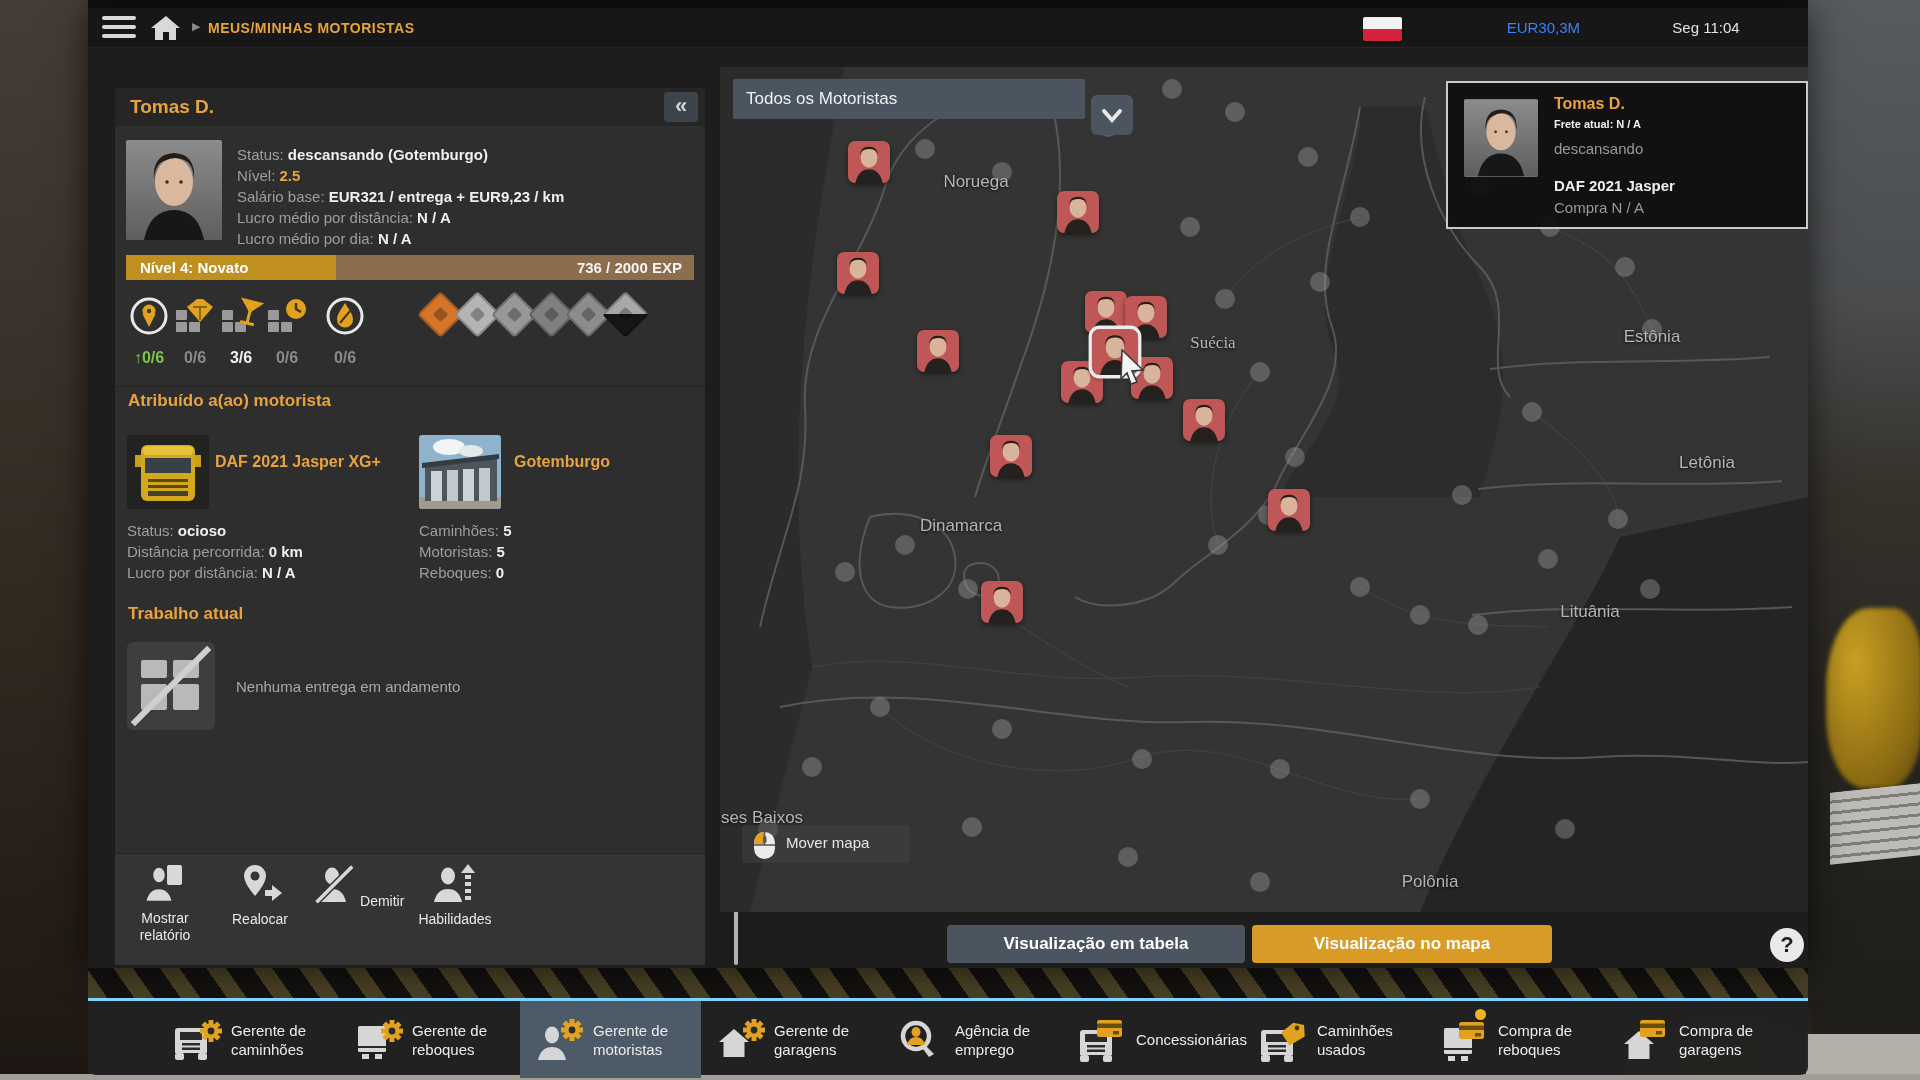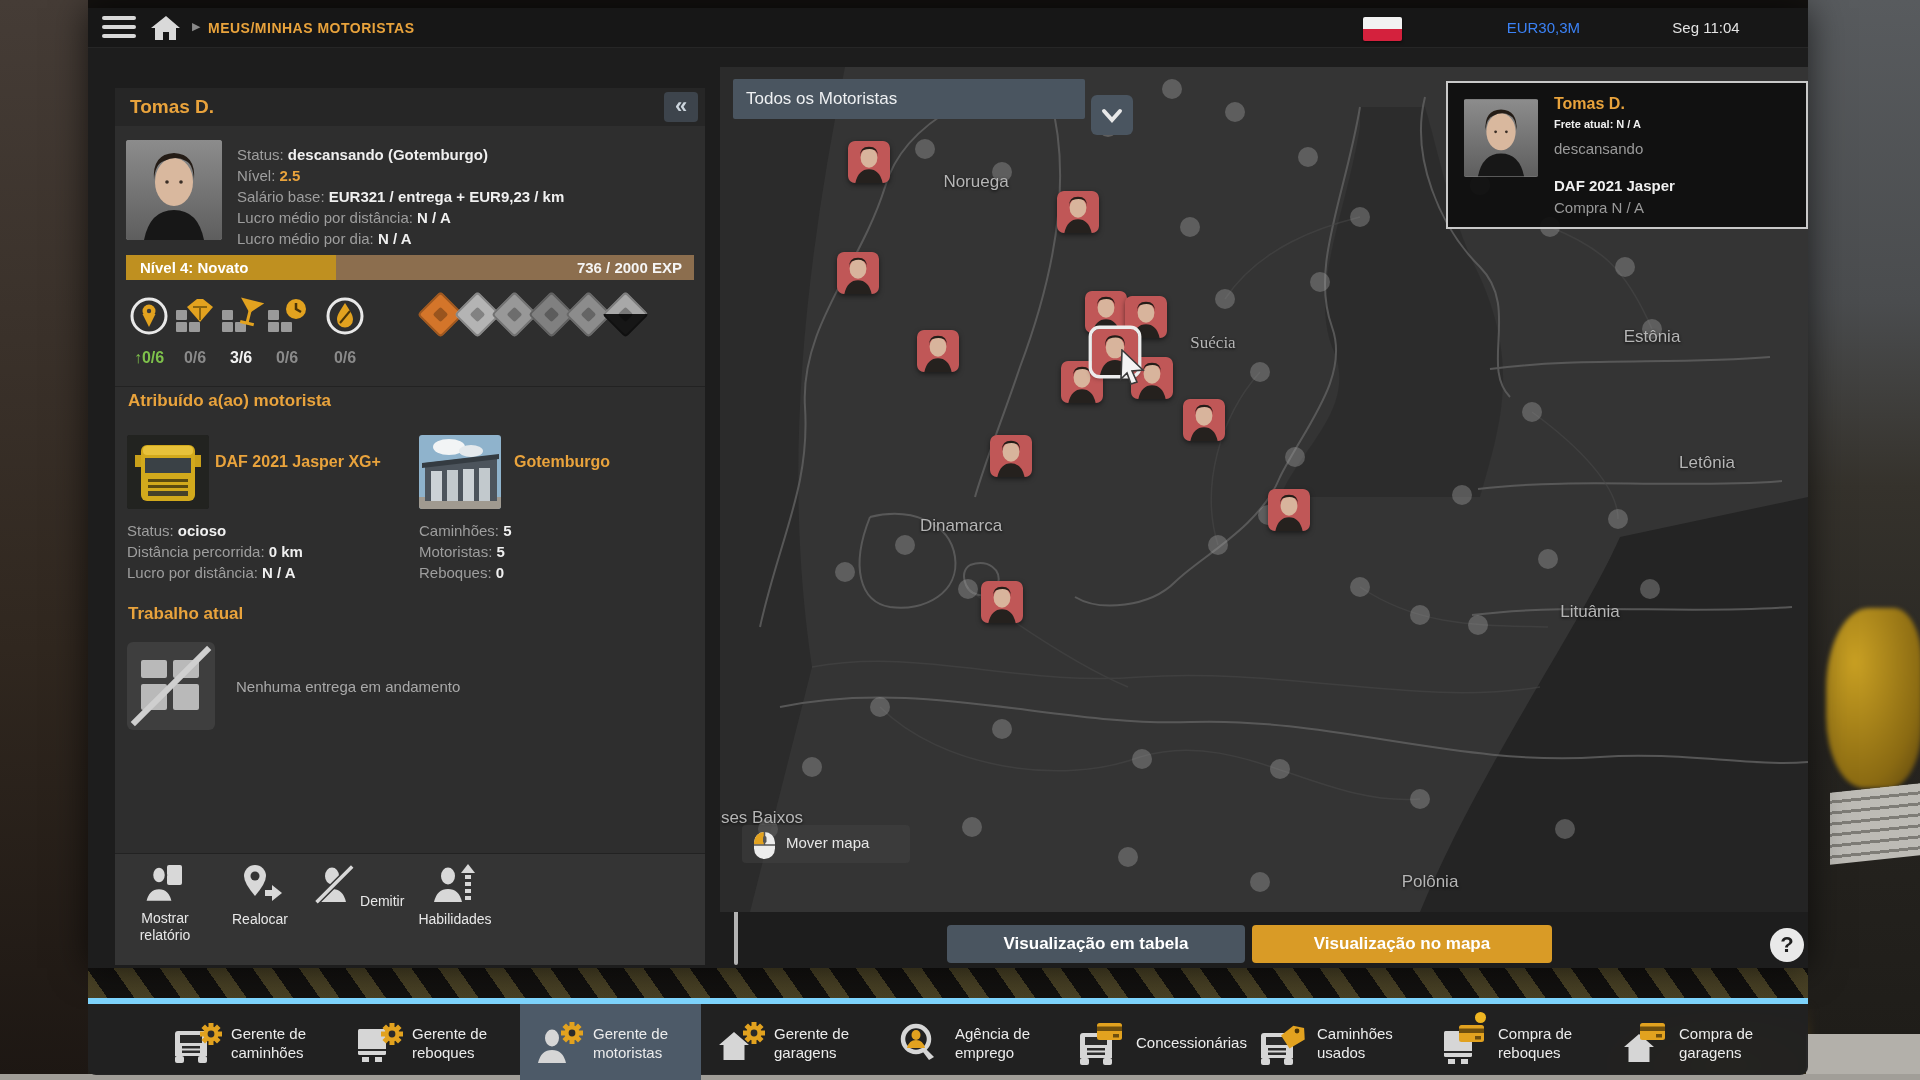--- a/index.html
+++ b/index.html
@@ -98,21 +98,21 @@
   #movemap { position:absolute; left:22px; top:758px; width:168px; height:38px; background:rgba(66,66,66,.5); border-radius:4px; z-index:20; }
   #movemap svg { position:absolute; left:10px; top:5px; }
   #movemap span { position:absolute; left:44px; top:9px; color:#e6e6e6; font-size:15px; }
 
   .view-btn { position:absolute; top:917px; height:38px; border-radius:4px; color:#fff; font-size:17px; font-weight:bold; text-align:center; line-height:38px; cursor:pointer; }
   #btn-table { left:859px; width:298px; background:#4a5560; }
   #btn-map { left:1164px; width:300px; background:#d99b26; }
   .help-btn { position:absolute; left:1682px; top:920px; width:34px; height:34px; border-radius:50%; background:#e9e9e9; color:#1e1e1e; font-size:22px; font-weight:bold; text-align:center; line-height:34px; cursor:pointer; }
 
   
-  #nav { position:absolute; left:88px; top:998px; width:1720px; height:77px; background:rgba(33,33,33,.96); border-top:6px solid #7dd3fc; border-radius:0 0 8px 8px; display:flex; padding-left:70px; }
+  #nav { position:absolute; left:88px; top:998px; width:1720px; height:77px; background:rgba(33,33,33,.96); border-top:3px solid #7dd3fc; border-radius:0 0 8px 8px; display:flex; padding-left:70px; }
   .nav-item { position:relative; width:181px; height:77px; display:flex; align-items:center; cursor:pointer; }
   .nav-item.selected { background:#4d5a68; }
   .nav-ic { width:50px; height:44px; margin-left:14px; flex:none; position:relative; }
   .nav-label { color:#ececec; font-size:15px; line-height:19px; margin-left:9px; width:110px; }
   .nav-badge { position:absolute; left:50px; top:8px; width:11px; height:11px; border-radius:50%; background:#f0b622; }
 </style>
 </head>
 <body>
 
 <svg width="0" height="0" style="position:absolute">

